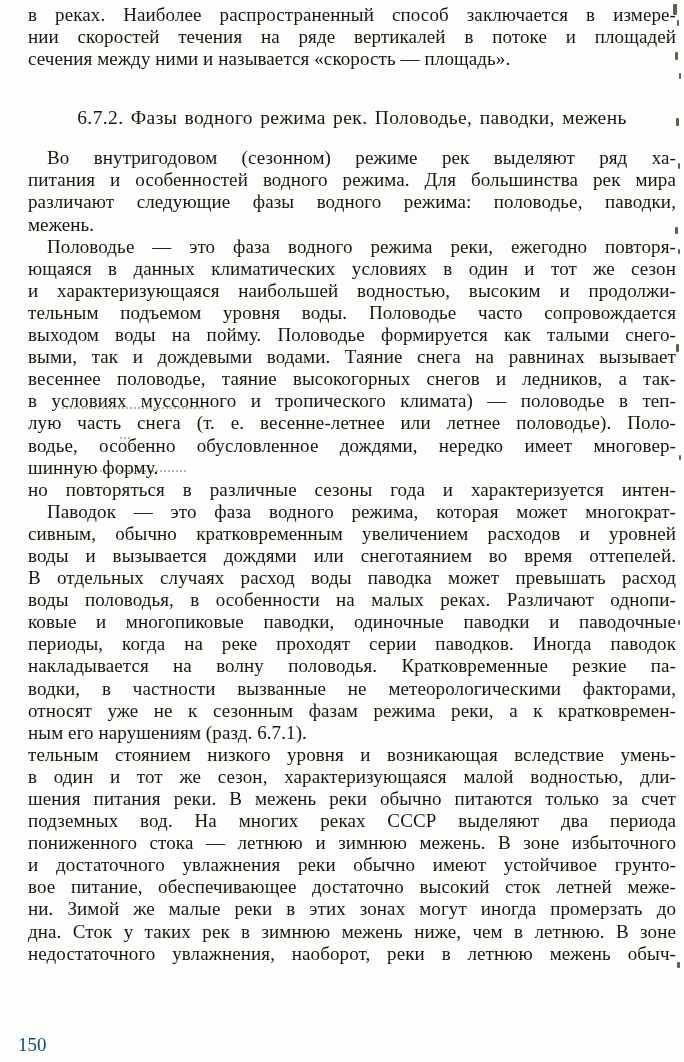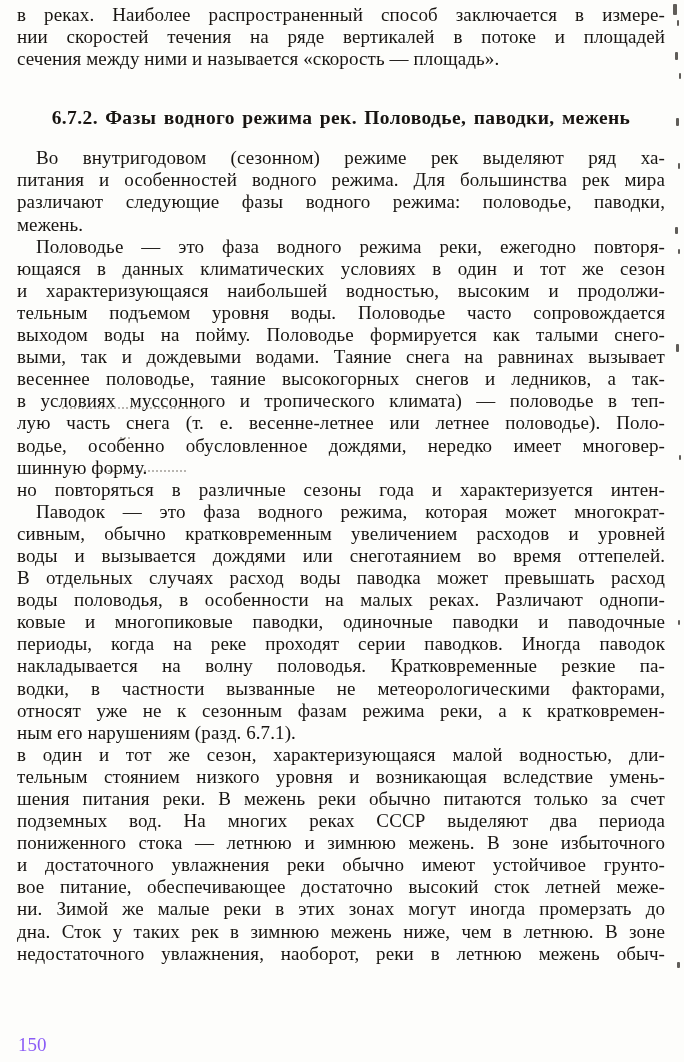--- a/index.html
+++ b/index.html
@@ -8,51 +8,51 @@
     width: 684px;
     height: 1062px;
     margin: 0 auto;
     background: #fdfdfb;
     color: #181512;
     font-family: "Liberation Serif", "DejaVu Serif", serif;
     overflow: hidden;
   }
   .textblock {
     position: absolute;
-    left: 17px;
+    left: 28px;
     top: 4px;
     width: 648px;
   }
   .para { margin: 0; }
   .line {
     font-size: 19px;
     line-height: 22.1px;
     text-align: justify;
     text-align-last: justify;
     letter-spacing: 0.1px;
   }
   .line.nojust { text-align-last: left; }
   .line.indent { text-indent: 19px; }
   .it { }
   .heading {
     font-size: 19.5px;
     line-height: 23px;
-    font-weight: 700;
+    font-weight: 400;
     text-align: center;
     letter-spacing: 0.4px;
     word-spacing: 2px;
     margin: 36px 0 18px 0;
   }
   .pagenum {
     position: absolute;
     left: 18px;
     top: 1034px;
     font-size: 19px;
     line-height: 22px;
-    color: #8b5cf6;
+    color: #0c4a6e;
   }
   .speck {
     position: absolute;
     background: #2b2723;
     border-radius: 1px;
     opacity: 0.75;
   }
   .noiseline {
     position: absolute;
     height: 0;
@@ -97,22 +97,22 @@
         <div class="line"><span>В отдельных случаях расход воды паводка может превышать расход</span></div>
         <div class="line"><span>воды половодья, в особенности на малых реках. Различают однопи-</span></div>
         <div class="line"><span>ковые и многопиковые паводки, одиночные паводки и паводочные</span></div>
         <div class="line"><span>периоды, когда на реке проходят серии паводков. Иногда паводок</span></div>
         <div class="line"><span>накладывается на волну половодья. Кратковременные резкие па-</span></div>
         <div class="line"><span>водки, в частности вызванные не метеорологическими факторами,</span></div>
         <div class="line"><span>относят уже не к сезонным фазам режима реки, а к кратковремен-</span></div>
         <div class="line nojust"><span>ным его нарушениям (разд. 6.7.1).</span></div>
       </div>
       <div class="para">
+        <div class="line"><span class="it">тельным стоянием низкого уровня и возникающая вследствие умень-</span></div>
         <div class="line"><span class="it">в один и тот же сезон, характеризующаяся малой водностью, дли-</span></div>
-        <div class="line"><span class="it">тельным стоянием низкого уровня и возникающая вследствие умень-</span></div>
         <div class="line"><span class="it">шения питания реки.</span><span> В межень реки обычно питаются только за счет</span></div>
         <div class="line"><span>подземных вод. На многих реках СССР выделяют два периода</span></div>
         <div class="line"><span>пониженного стока — </span><span class="it">летнюю и зимнюю межень.</span><span> В зоне избыточного</span></div>
         <div class="line"><span>и достаточного увлажнения реки обычно имеют устойчивое грунто-</span></div>
         <div class="line"><span>вое питание, обеспечивающее достаточно высокий сток летней меже-</span></div>
         <div class="line"><span>ни. Зимой же малые реки в этих зонах могут иногда промерзать до</span></div>
         <div class="line"><span>дна. Сток у таких рек в зимнюю межень ниже, чем в летнюю. В зоне</span></div>
         <div class="line"><span>недостаточного увлажнения, наоборот, реки в летнюю межень обыч-</span></div>
       </div>
     </main>

